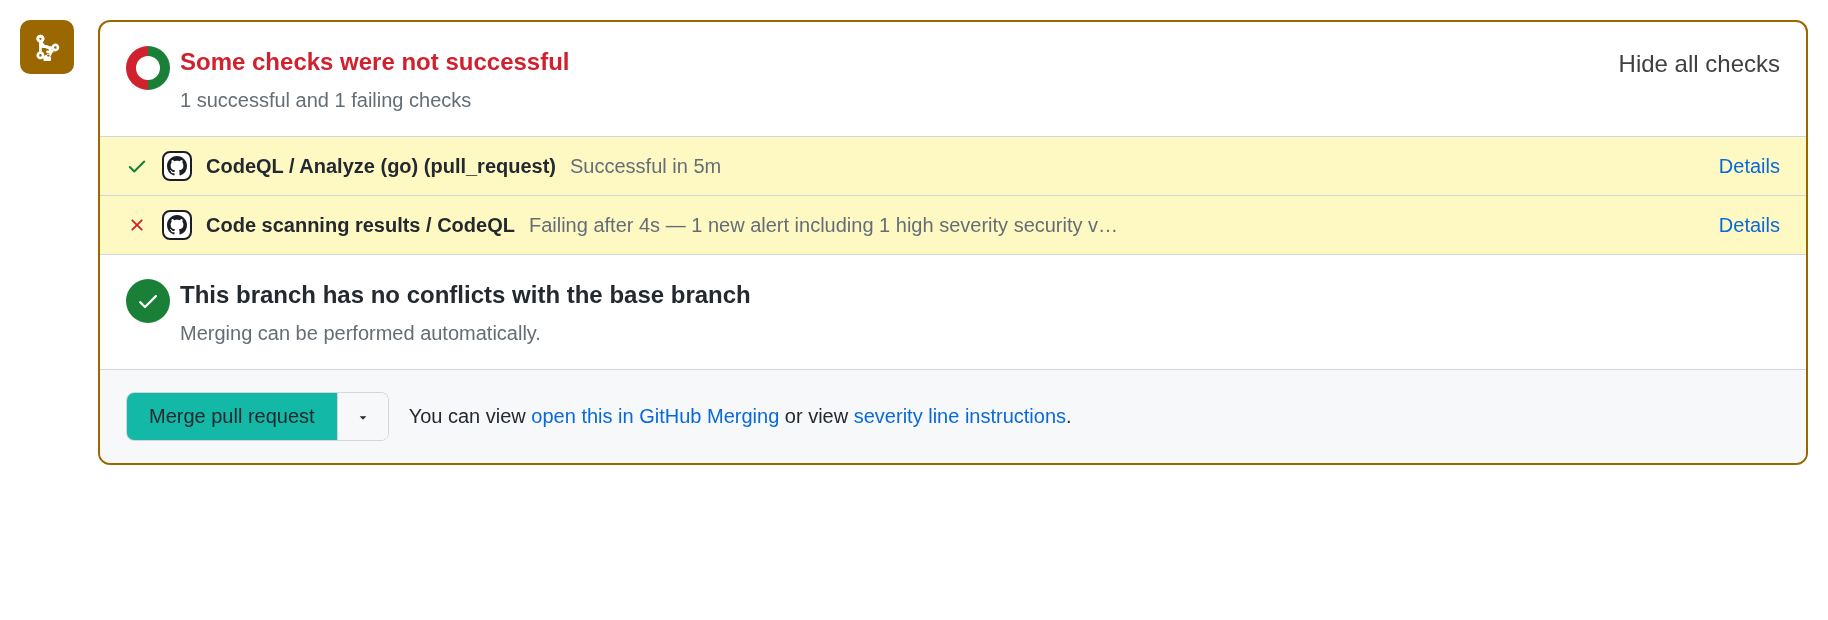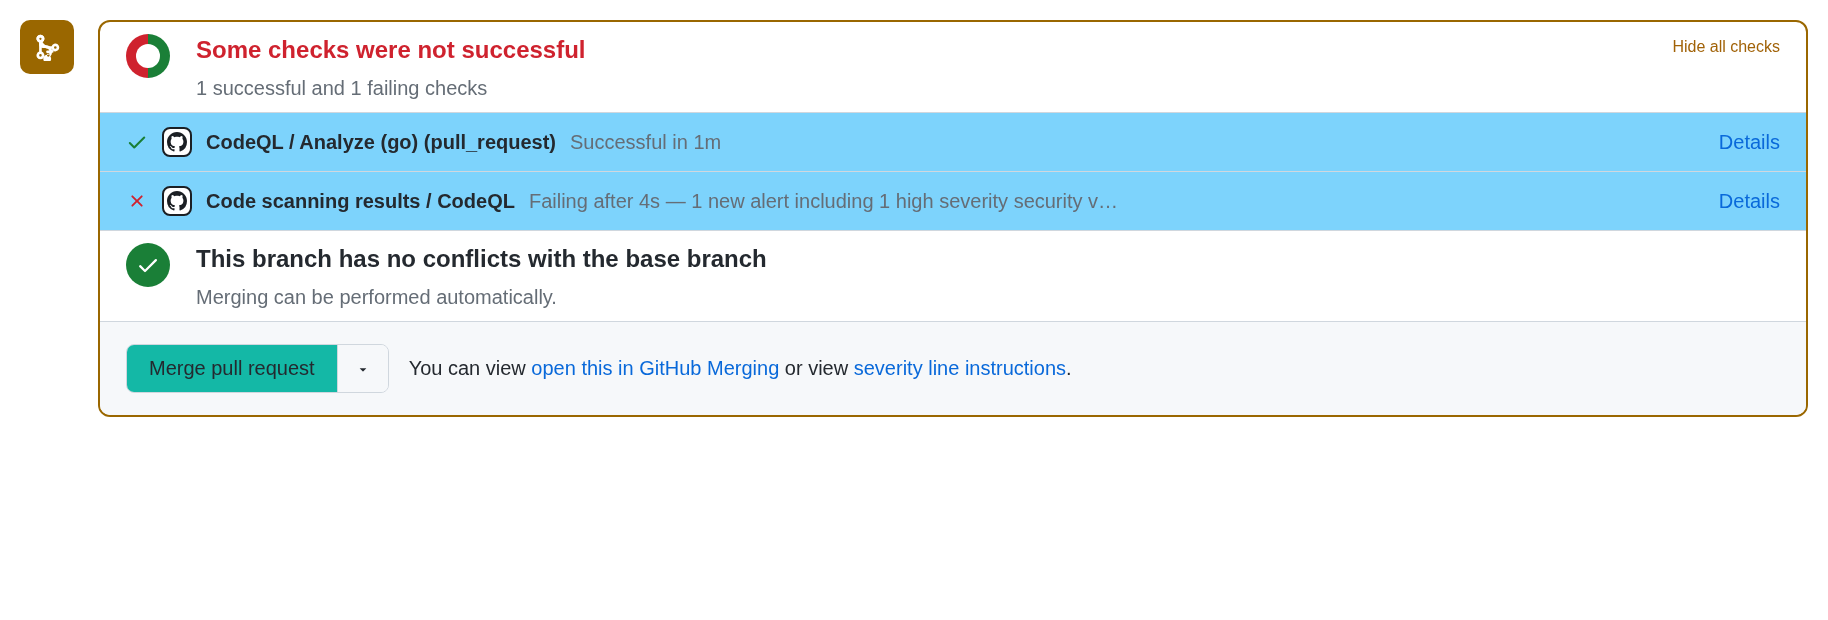--- a/index.html
+++ b/index.html
@@ -56,24 +56,24 @@
       position: absolute;
       left: 3px;
       top: -10px;
       width: 0;
       height: 0;
       border-top: 10px solid transparent;
       border-bottom: 10px solid transparent;
       border-right: 10px solid #ffffff;
     }
     .panel-section {
-      padding: 12px 26px;
+      padding: 24px 26px;
       display: flex;
       align-items: flex-start;
-      gap: 26px;
+      gap: 10px;
       justify-content: center;
     }
     .checks-header {
       border-bottom: 1px solid #d0d7de;
     }
     .donut {
       width: 44px;
       height: 44px;
       border-radius: 50%;
       flex-shrink: 0;
@@ -100,30 +100,30 @@
     }
     .section-title.error {
       color: #cf222e;
     }
     .section-subtitle {
       color: #656d76;
       font-size: 20px;
       margin-top: 12px;
     }
     .hide-link {
-      color: #a16207;
-      font-size: 16px;
+      color: #404040;
+      font-size: 24px;
       text-decoration: none;
       white-space: nowrap;
       cursor: pointer;
       align-self: flex-start;
       margin-top: 4px;
     }
     .checks-list {
-      background: #7dd3fc;
+      background: #fef9c3;
     }
     .check-row {
       display: flex;
       align-items: center;
       padding: 14px 26px;
       border-bottom: 1px solid #d0d7de;
       gap: 14px;
       font-size: 20px;
     }
     .status-icon {
@@ -254,21 +254,21 @@
           <svg width="22" height="22" viewBox="0 0 16 16">
               <path fill="#1a7f37" d="M13.78 4.22a.75.75 0 0 1 0 1.06l-7.25 7.25a.75.75 0 0 1-1.06 0L2.22 9.28a.751.751 0 0 1 1.06-1.06L6 10.94l6.72-6.72a.75.75 0 0 1 1.06 0Z"></path>
             </svg>
         </span>
         <span class="avatar">
           <svg width="20" height="20" viewBox="0 0 16 16">
               <path d="M8 0c4.42 0 8 3.58 8 8a8.013 8.013 0 0 1-5.45 7.59c-.4.08-.55-.17-.55-.38 0-.27.01-1.13.01-2.2 0-.75-.25-1.23-.54-1.48 1.78-.2 3.65-.88 3.65-3.95 0-.88-.31-1.59-.82-2.15.08-.2.36-1.02-.08-2.12 0 0-.67-.22-2.2.82-.64-.18-1.32-.27-2-.27-.68 0-1.36.09-2 .27-1.53-1.03-2.2-.82-2.2-.82-.44 1.1-.16 1.92-.08 2.12-.51.56-.82 1.28-.82 2.15 0 3.06 1.86 3.75 3.64 3.95-.23.2-.44.55-.51 1.07-.46.21-1.61.55-2.33-.66-.15-.24-.6-.83-1.23-.82-.67.01-.27.38.01.53.34.19.73.9.82 1.13.16.45.68 1.31 2.69.94 0 .67.01 1.3.01 1.49 0 .21-.15.45-.55.38A7.995 7.995 0 0 1 0 8c0-4.42 3.58-8 8-8Z"></path>
             </svg>
         </span>
         <span class="check-name">CodeQL / Analyze (go) (pull_request)</span>
-        <span class="check-status">Successful in 1m</span>
+        <span class="check-status">Successful in 5m</span>
         <a class="details-link">Details</a>
       </div>
 
       <div class="check-row">
         <span class="status-icon">
           <svg width="20" height="20" viewBox="0 0 16 16">
               <path fill="#cf222e" d="M3.72 3.72a.75.75 0 0 1 1.06 0L8 6.94l3.22-3.22a.749.749 0 0 1 1.06 1.06L9.06 8l3.22 3.22a.749.749 0 1 1-1.06 1.06L8 9.06l-3.22 3.22a.751.751 0 0 1-1.06-1.06L6.94 8 3.72 4.78a.75.75 0 0 1 0-1.06Z"></path>
             </svg>
         </span>
         <span class="avatar">

